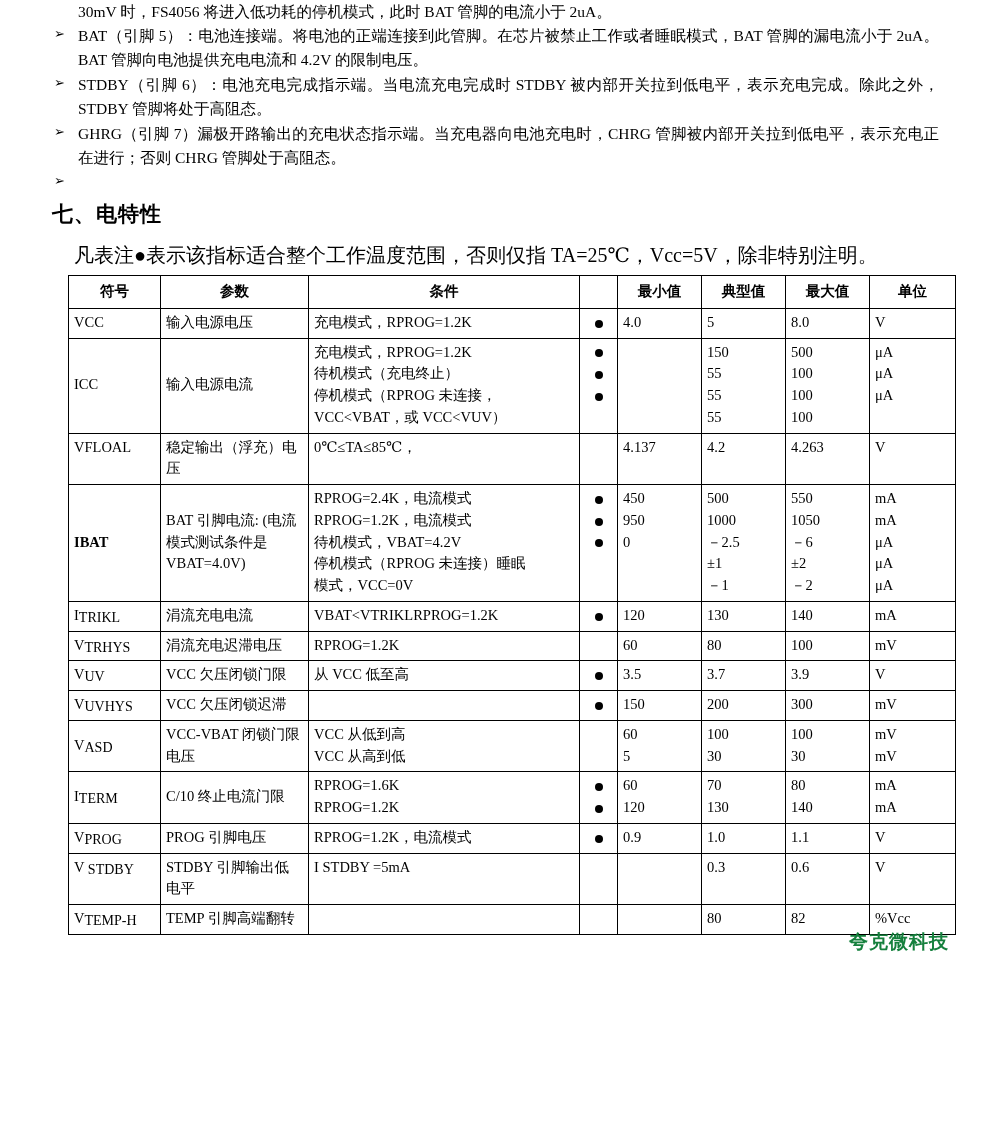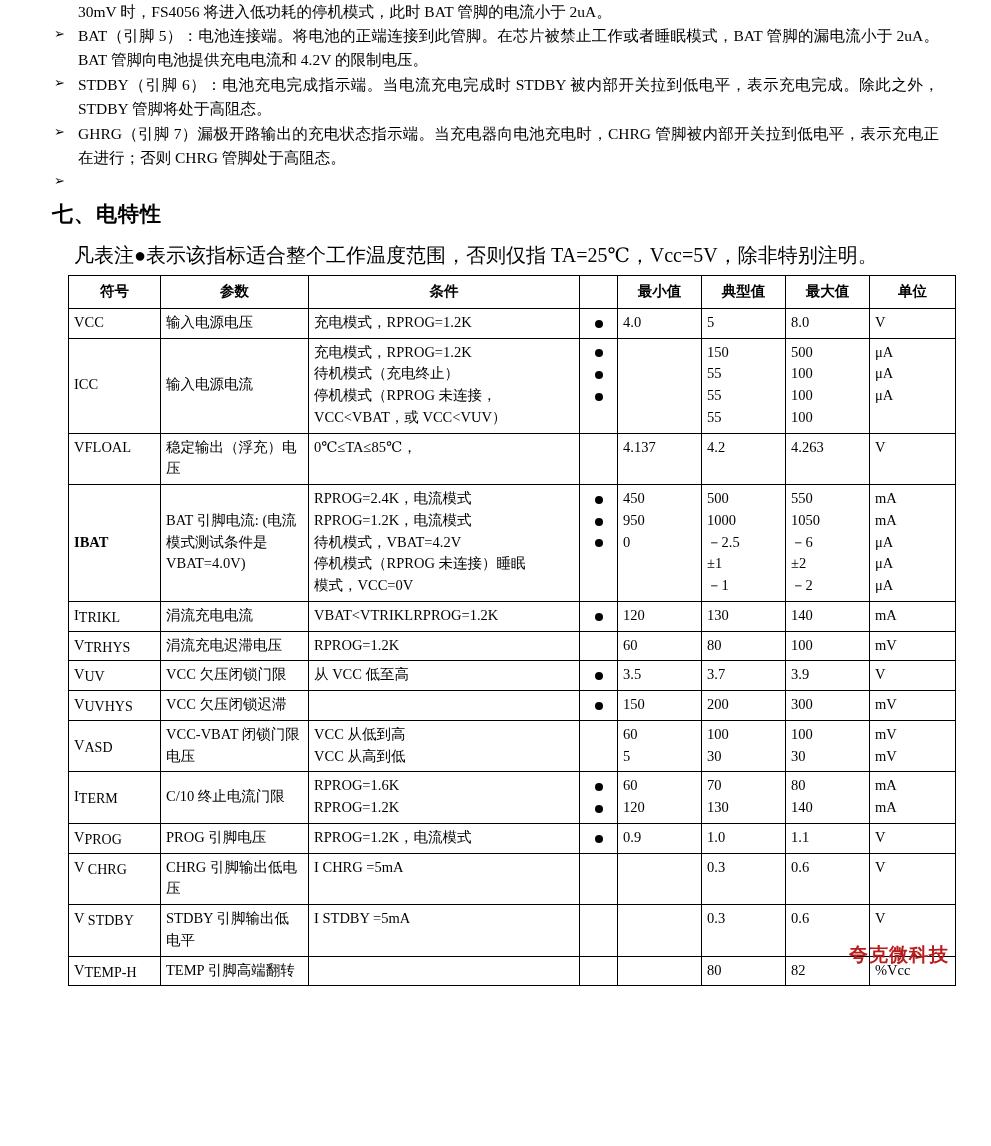--- a/index.html
+++ b/index.html
@@ -112,24 +112,24 @@
   .dotrow { height: 1.5em; line-height: 1.5; }
   .blankrow { height: 1.5em; line-height: 1.5; visibility: hidden; }
   .sub { font-size: 14px; vertical-align: baseline; position: relative; top: 2px; }
 
   .cell-lines div { white-space: nowrap; }
 
   
   .watermark {
     position: absolute;
     right: 42px;
-    bottom: 8px;
+    bottom: 21px;
     font-size: 19px;
     font-weight: bold;
-    color: #b91c1c;
+    color: #15803d;
     font-family: "Liberation Sans", sans-serif;
     letter-spacing: 1px;
   }
 </style>
 </head>
 <body>
 
 <div class="page">
 
   <div class="lead-line">30mV 时，FS4056 将进入低功耗的停机模式，此时 BAT 管脚的电流小于 2uA。</div>
@@ -459,42 +459,20 @@
             <div class="dotrow">1.0</div>
           </td>
           <td class="cell-lines">
             <div class="dotrow">1.1</div>
           </td>
           <td class="cell-lines">
             <div class="dotrow">V</div>
           </td>
         </tr>
         <tr>
-          <td><span>V </span><span class="sub">CHRG</span></td>
-          <td>CHRG 引脚输出低电压</td>
-          <td class="cell-lines">
-            <div class="dotrow">I CHRG =5mA</div>
-          </td>
-          <td class="dotcell">
-            <div class="dotrow">&nbsp;</div>
-          </td>
-          <td class="cell-lines">
-            <div class="dotrow">&nbsp;</div>
-          </td>
-          <td class="cell-lines">
-            <div class="dotrow">0.3</div>
-          </td>
-          <td class="cell-lines">
-            <div class="dotrow">0.6</div>
-          </td>
-          <td class="cell-lines">
-            <div class="dotrow">V</div>
-          </td>
-        </tr>
-        <tr>
           <td><span>V </span><span class="sub">STDBY</span></td>
           <td>STDBY 引脚输出低电平</td>
           <td class="cell-lines">
             <div class="dotrow">I STDBY =5mA</div>
           </td>
           <td class="dotcell">
             <div class="dotrow">&nbsp;</div>
           </td>
           <td class="cell-lines">
             <div class="dotrow">&nbsp;</div>

